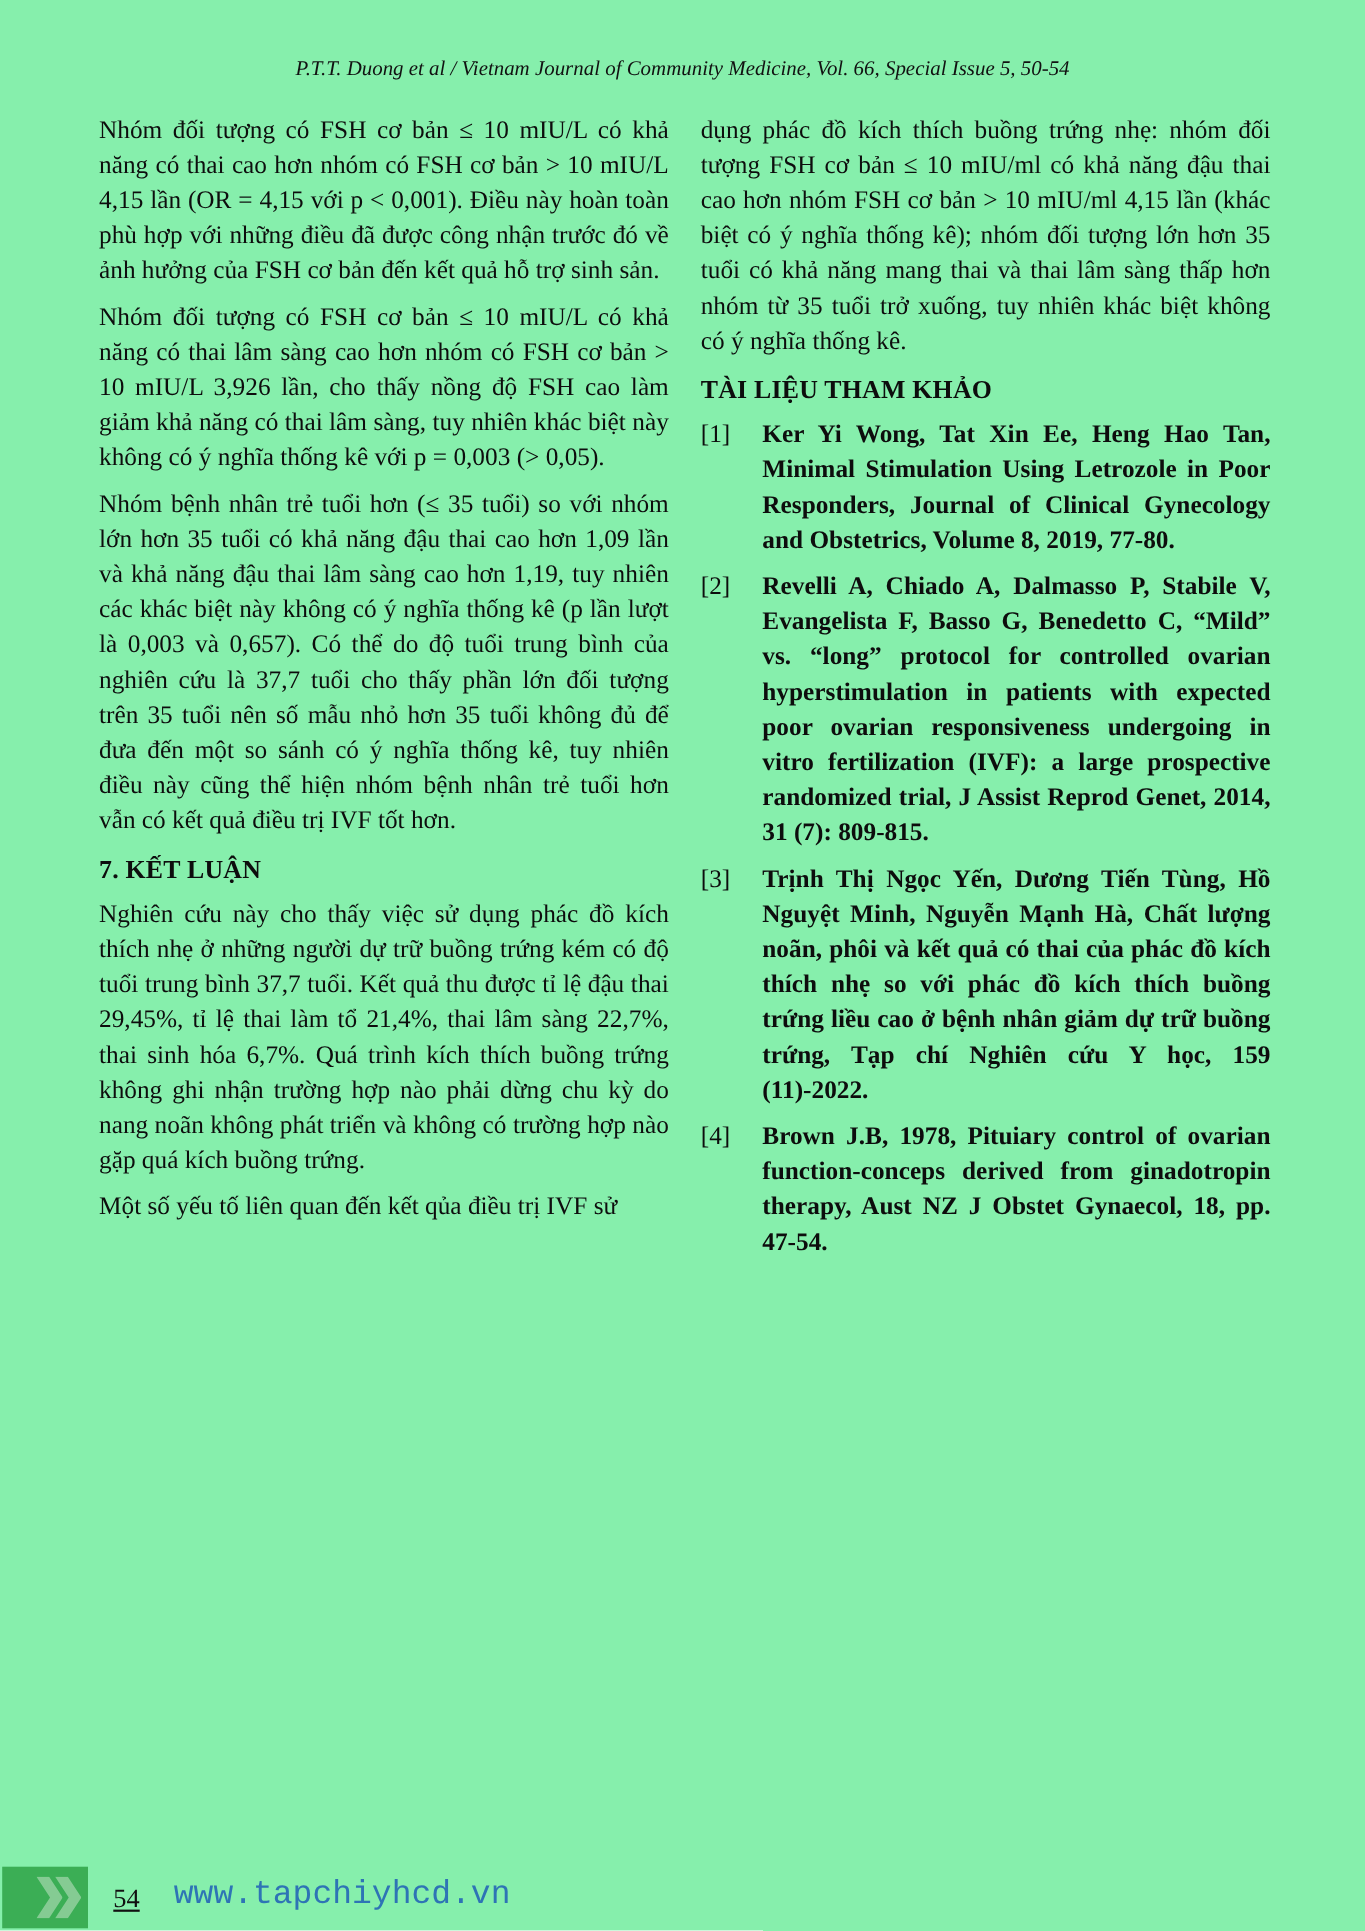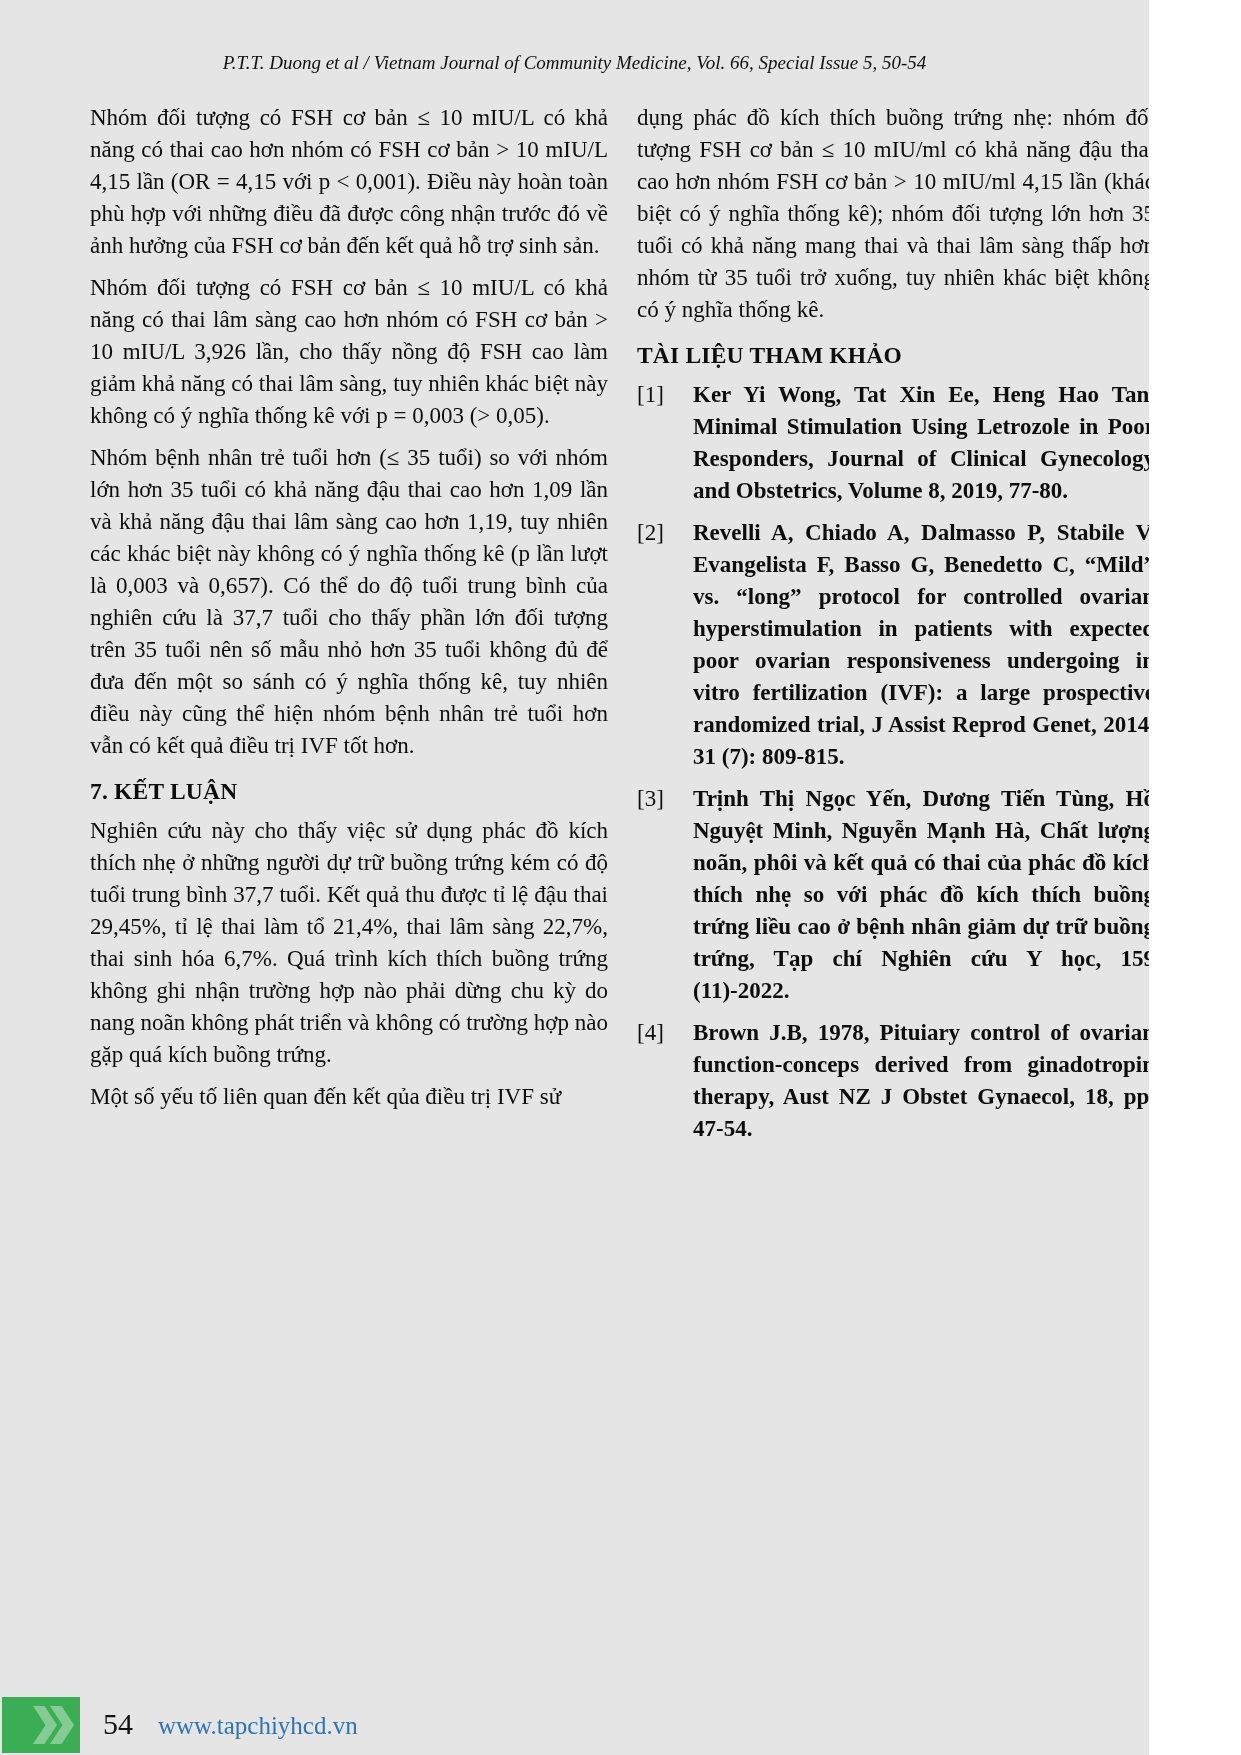--- a/index.html
+++ b/index.html
@@ -1,20 +1,20 @@
 <!DOCTYPE html>
 <html><head>
 <meta charset="utf-8">
 <style>
   html, body { margin: 0; padding: 0; background: #ffffff; }
   .page {
     position: relative;
-    width: 1149px;
+    width: 1241px;
     height: 1755px;
-    background: #e5e5e5;
+    background: #86efac;
     color: #0d0d0d;
     font-family: "Liberation Serif", "DejaVu Serif", serif;
     overflow: hidden;
   }
   .running-head {
     position: absolute;
     top: 52px;
     left: 0;
     width: 100%;
     text-align: center;
@@ -70,30 +70,32 @@
     width: 24px;
     height: 38px;
     background: #85cb93;
     clip-path: polygon(0% 0%, 48% 0%, 100% 50%, 48% 100%, 0% 100%, 52% 50%);
     margin-left: -7px;
   }
   .footer-pagenum {
     position: absolute;
     left: 103px;
     bottom: 14px;
-    font-size: 30px;
+    font-size: 24px;
     color: #111;
+    text-decoration: underline;
   }
   .footer-link {
     position: absolute;
     left: 158px;
     bottom: 15px;
-    font-size: 25px;
+    font-size: 30px;
     color: #2e74b5;
     text-decoration: none;
+    font-family: Liberation Mono, monospace;
   }
 </style>
 </head>
 <body>
 
 <div class="page">
 
   <div class="running-head">P.T.T. Duong et al / Vietnam Journal of Community Medicine, Vol. 66, Special Issue 5, 50-54</div>
 
   <div class="columns">

